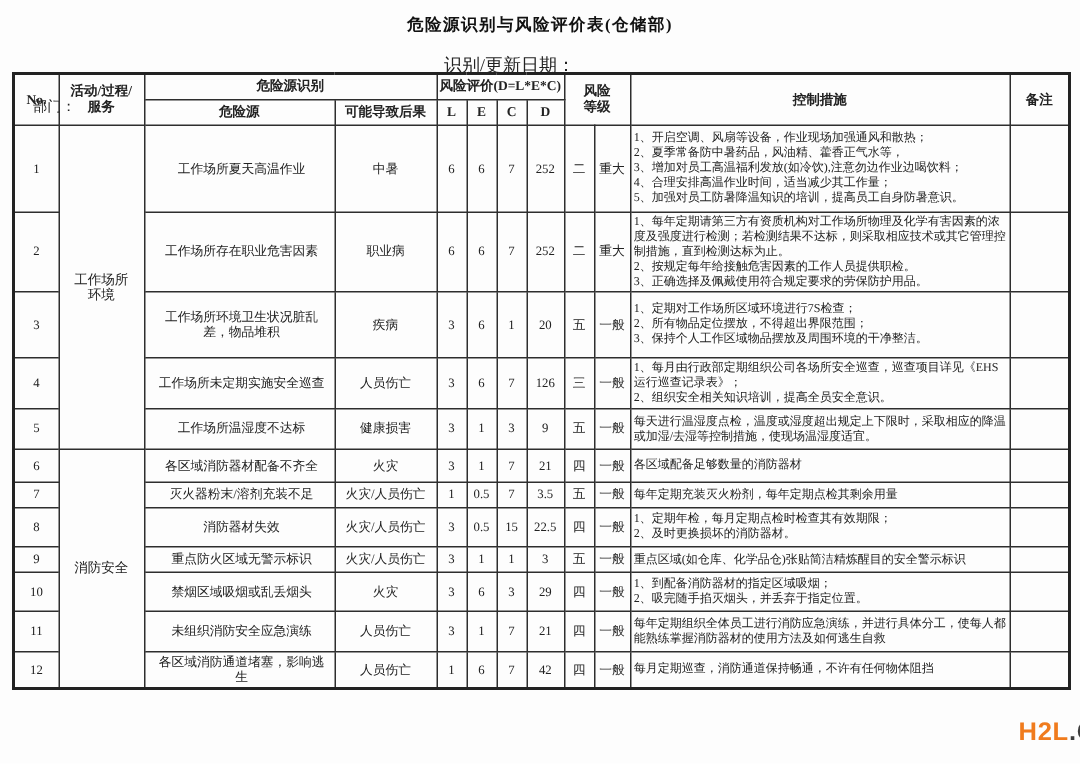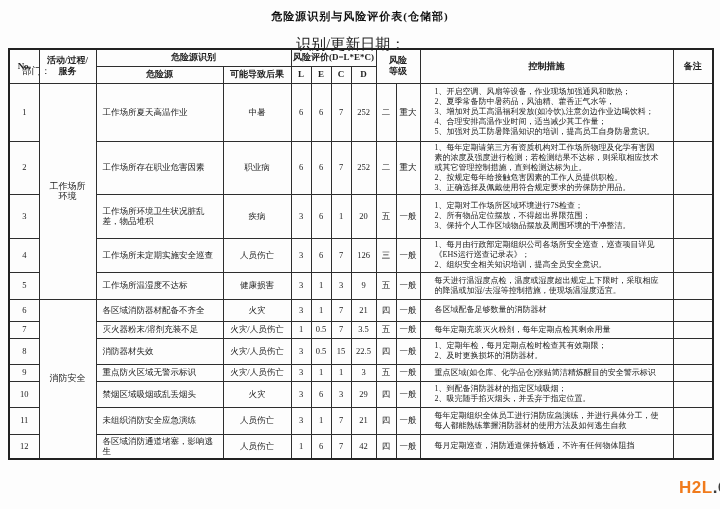--- a/index.html
+++ b/index.html
@@ -6,37 +6,37 @@
   body{
     width:720px;height:509px;background:#ffffff;
     font-family:"Liberation Serif","DejaVu Serif",serif;color:#1e1e1e;
   }
   .page{position:relative;width:720px;height:509px;background:#fdfdfd;overflow:hidden;}
   .doc-title{
     position:absolute;top:9px;left:0;width:100%;text-align:center;
     font-size:11px;font-weight:bold;letter-spacing:1px;color:#111;
   }
   .dept-label{position:absolute;top:35px;left:22px;font-size:9.5px;color:#222;margin-top:30px;}
-  .date-label{position:absolute;top:35px;left:296px;font-size:15px;color:#222;}
+  .date-label{position:absolute;top:35px;left:296px;font-size:12px;color:#222;}
   table.risk{
     position:absolute;top:48px;left:8px;width:704px;
     border-collapse:collapse;table-layout:fixed;border:2px solid #222;
   }
   .risk th,.risk td{
     border:1px solid #2e2e2e;padding:1px 2px;text-align:center;vertical-align:middle;
     overflow:hidden;color:#222;
   }
   .risk thead tr{height:17px;}
   .risk th{font-weight:bold;font-size:9px;white-space:pre-line;line-height:1.2;padding:0 1px;}
   .risk td{font-size:8.5px;line-height:10.5px;}
-  .risk td.hazard{text-align:left;padding-left:6px;padding-right:3px;}
+  .risk td.hazard{text-align:center;padding-left:6px;padding-right:3px;}
   .risk td.activity{white-space:pre-line;font-size:9px;}
   .risk td.measures{
     text-align:left;white-space:pre-line;font-size:8px;line-height:10px;
-    padding:1px 14px;
+    padding:1px 2px;
   }
   .risk td.num{font-size:8.5px;}
   .logo{
     position:absolute;left:632px;top:478px;
     font-family:"Liberation Sans","DejaVu Sans",sans-serif;
     font-weight:bold;font-size:17px;letter-spacing:0.5px;
   }
   .logo .main{color:#f07b1d;margin-left:47px;}
   .logo .suffix{color:#3d3d3d;}
 </style>

